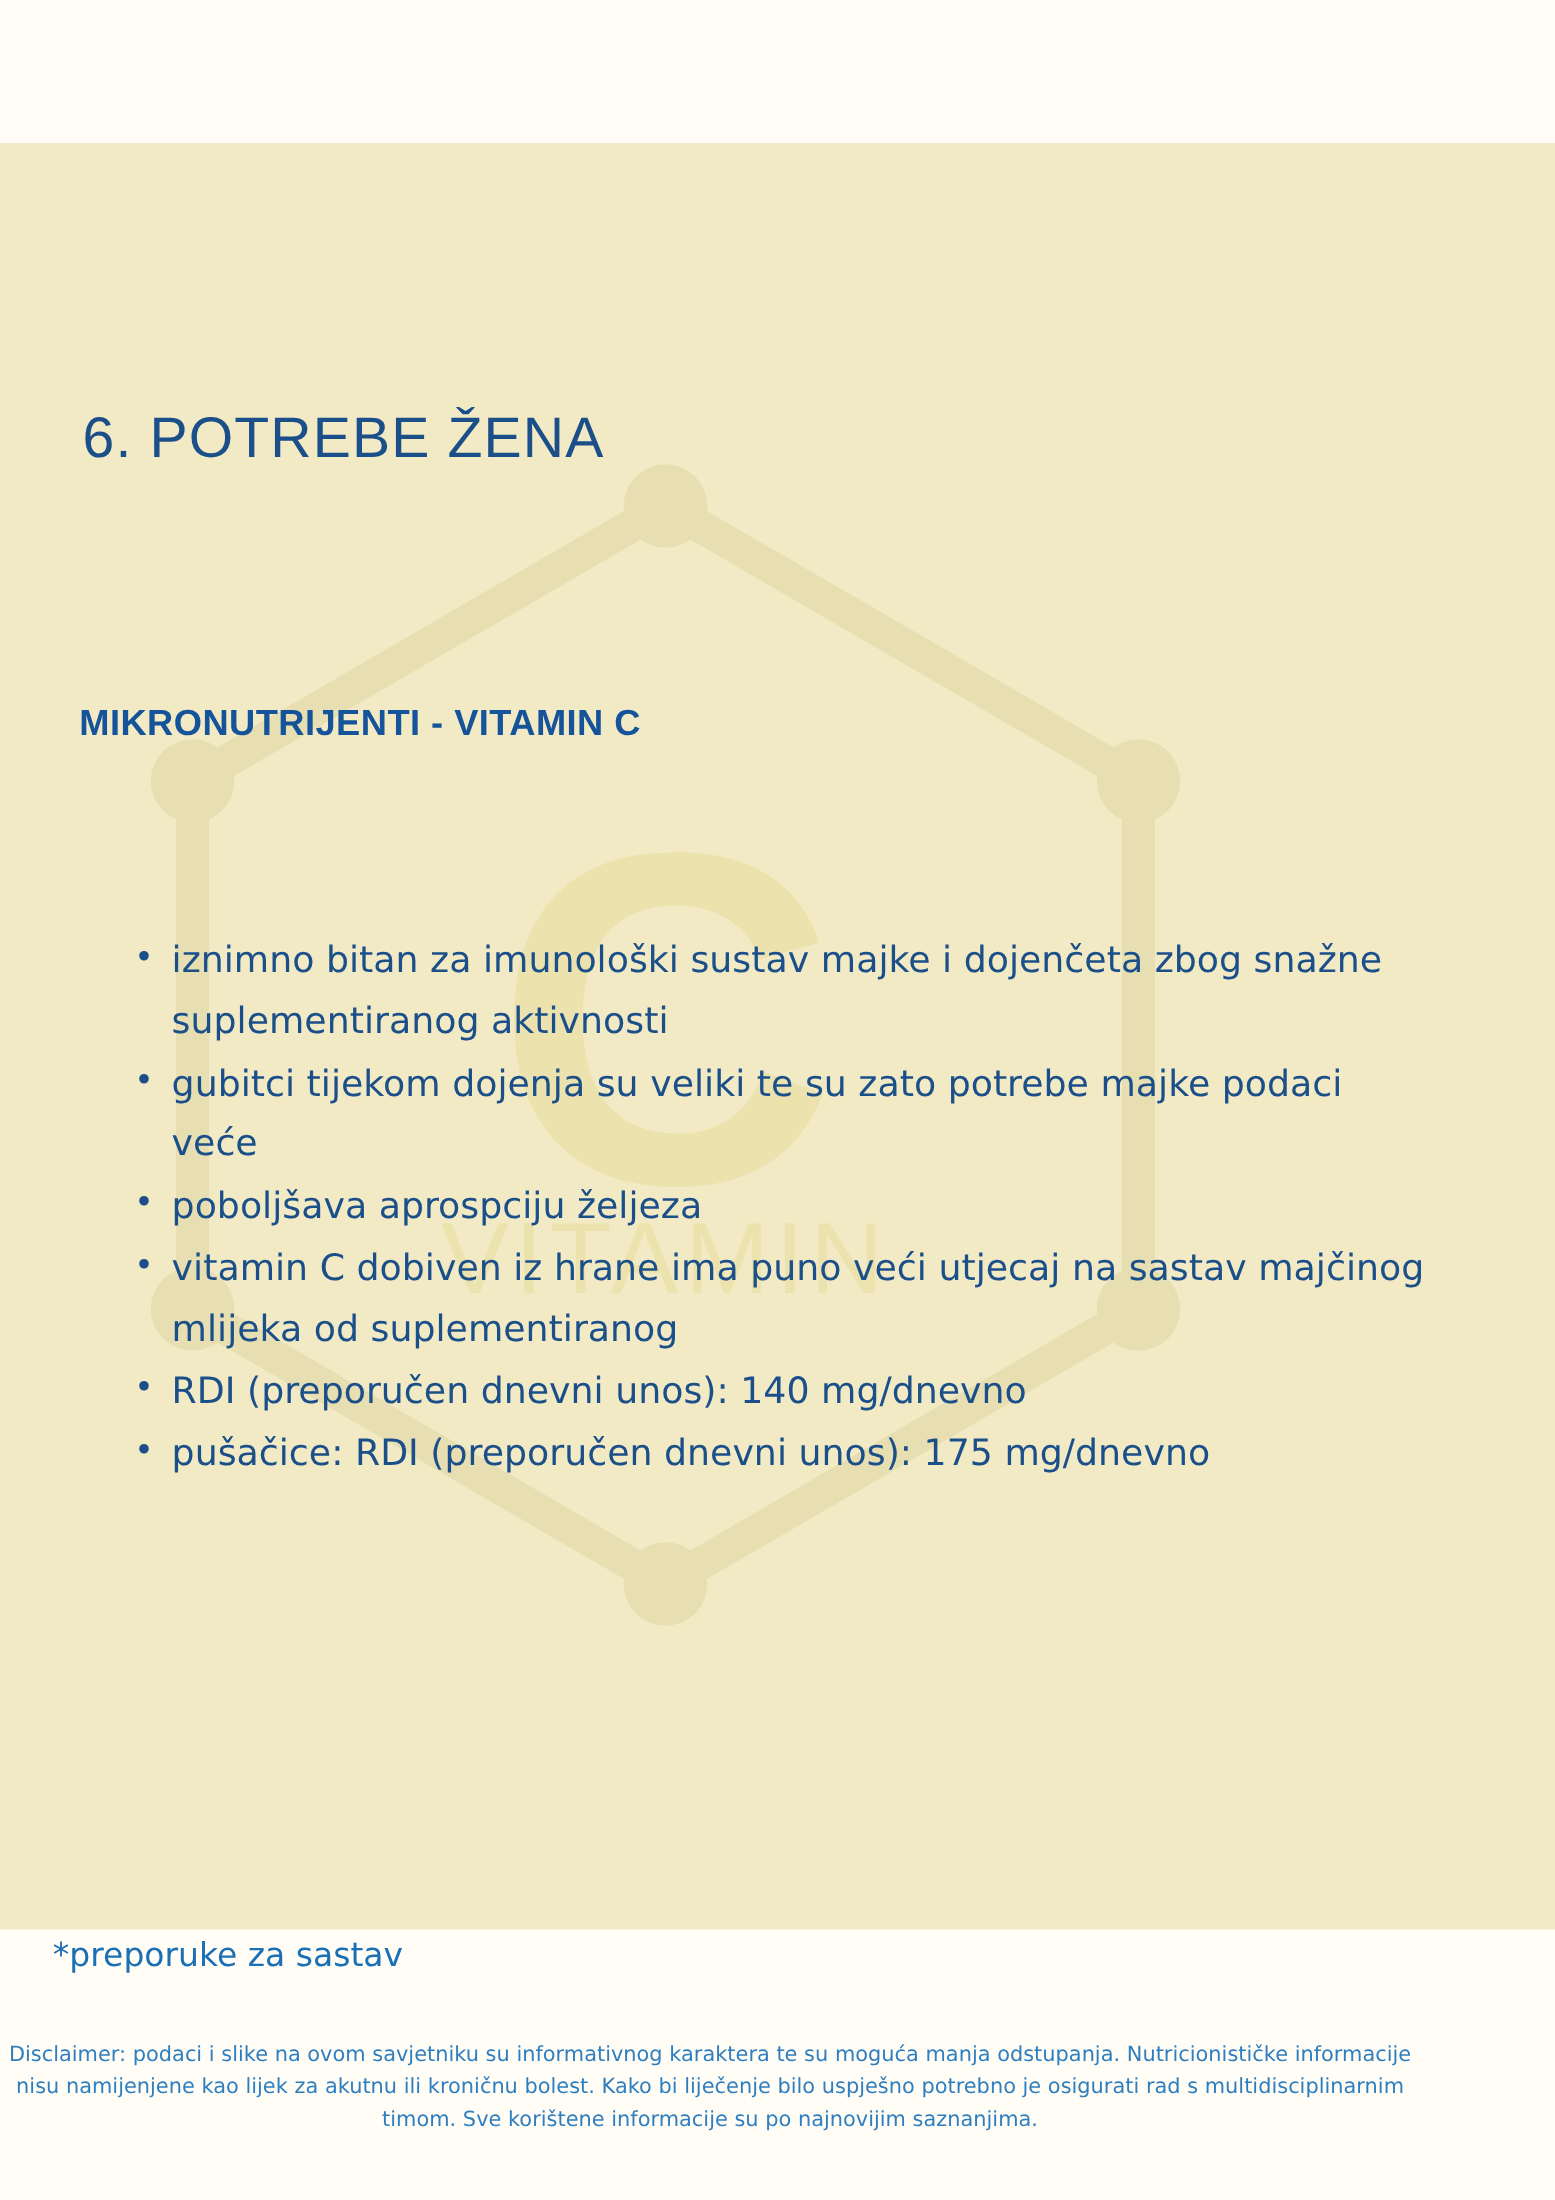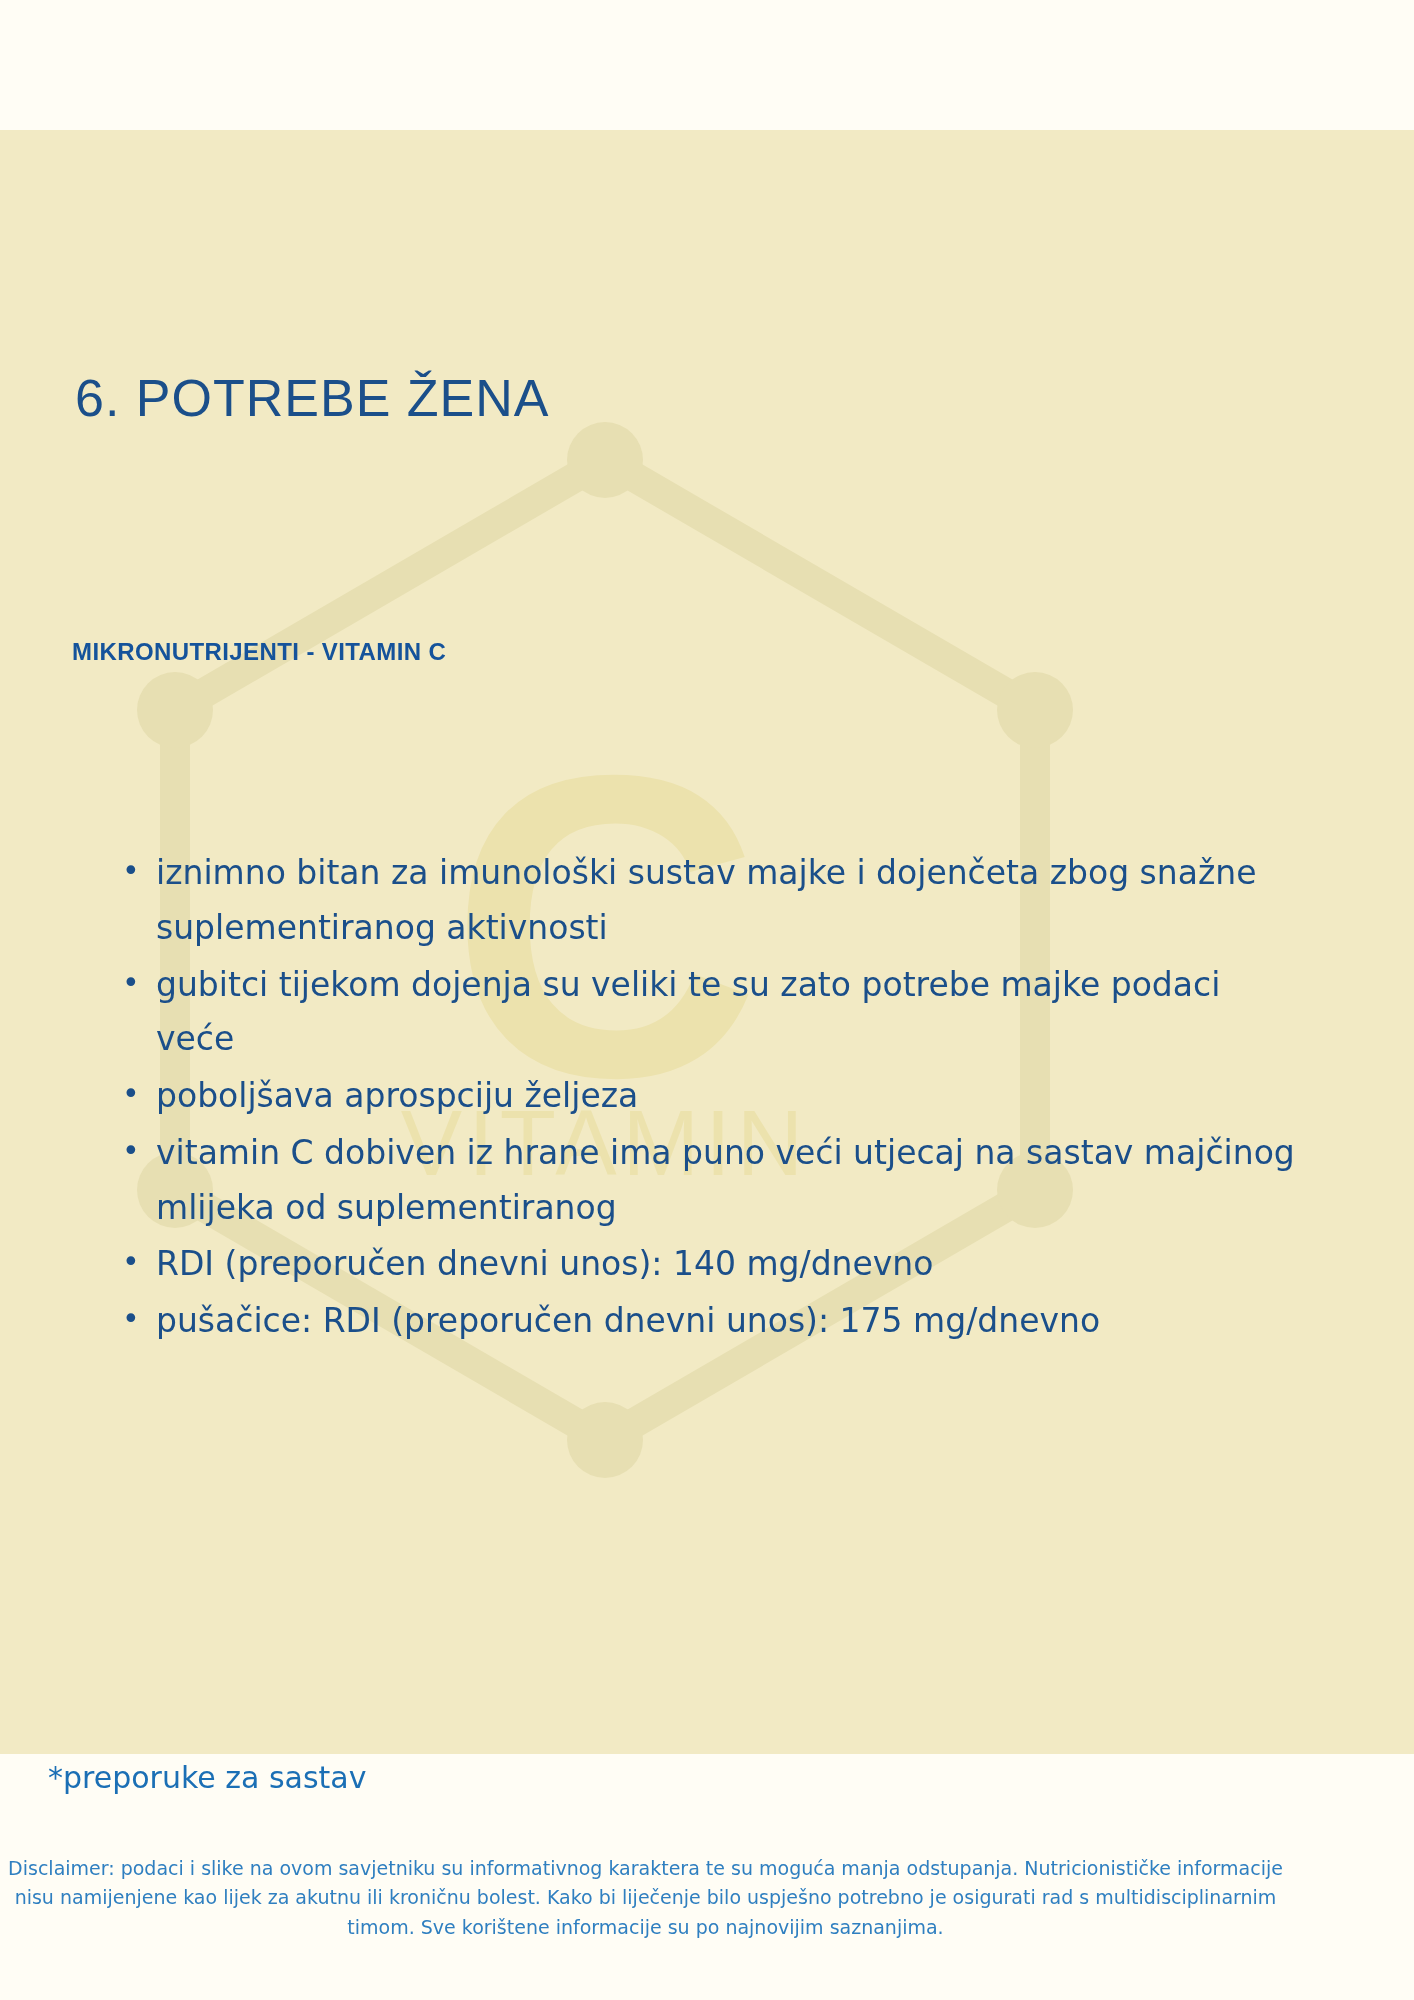--- a/index.html
+++ b/index.html
@@ -52,21 +52,21 @@
     letter-spacing: 1px;
     color: #1b4f8a;
     font-weight: 400;
     white-space: nowrap;
   }
   .subtitle {
     position: absolute;
     left: 72px;
     top: 508px;
     font-family: "Liberation Sans", sans-serif;
-    font-size: 24px;
+    font-size: 33px;
     font-weight: bold;
     color: #15539b;
     letter-spacing: 0.4px;
     white-space: nowrap;
   }
   .bullets {
     position: absolute;
     left: 108px;
     top: 716px;
     width: 1190px;

